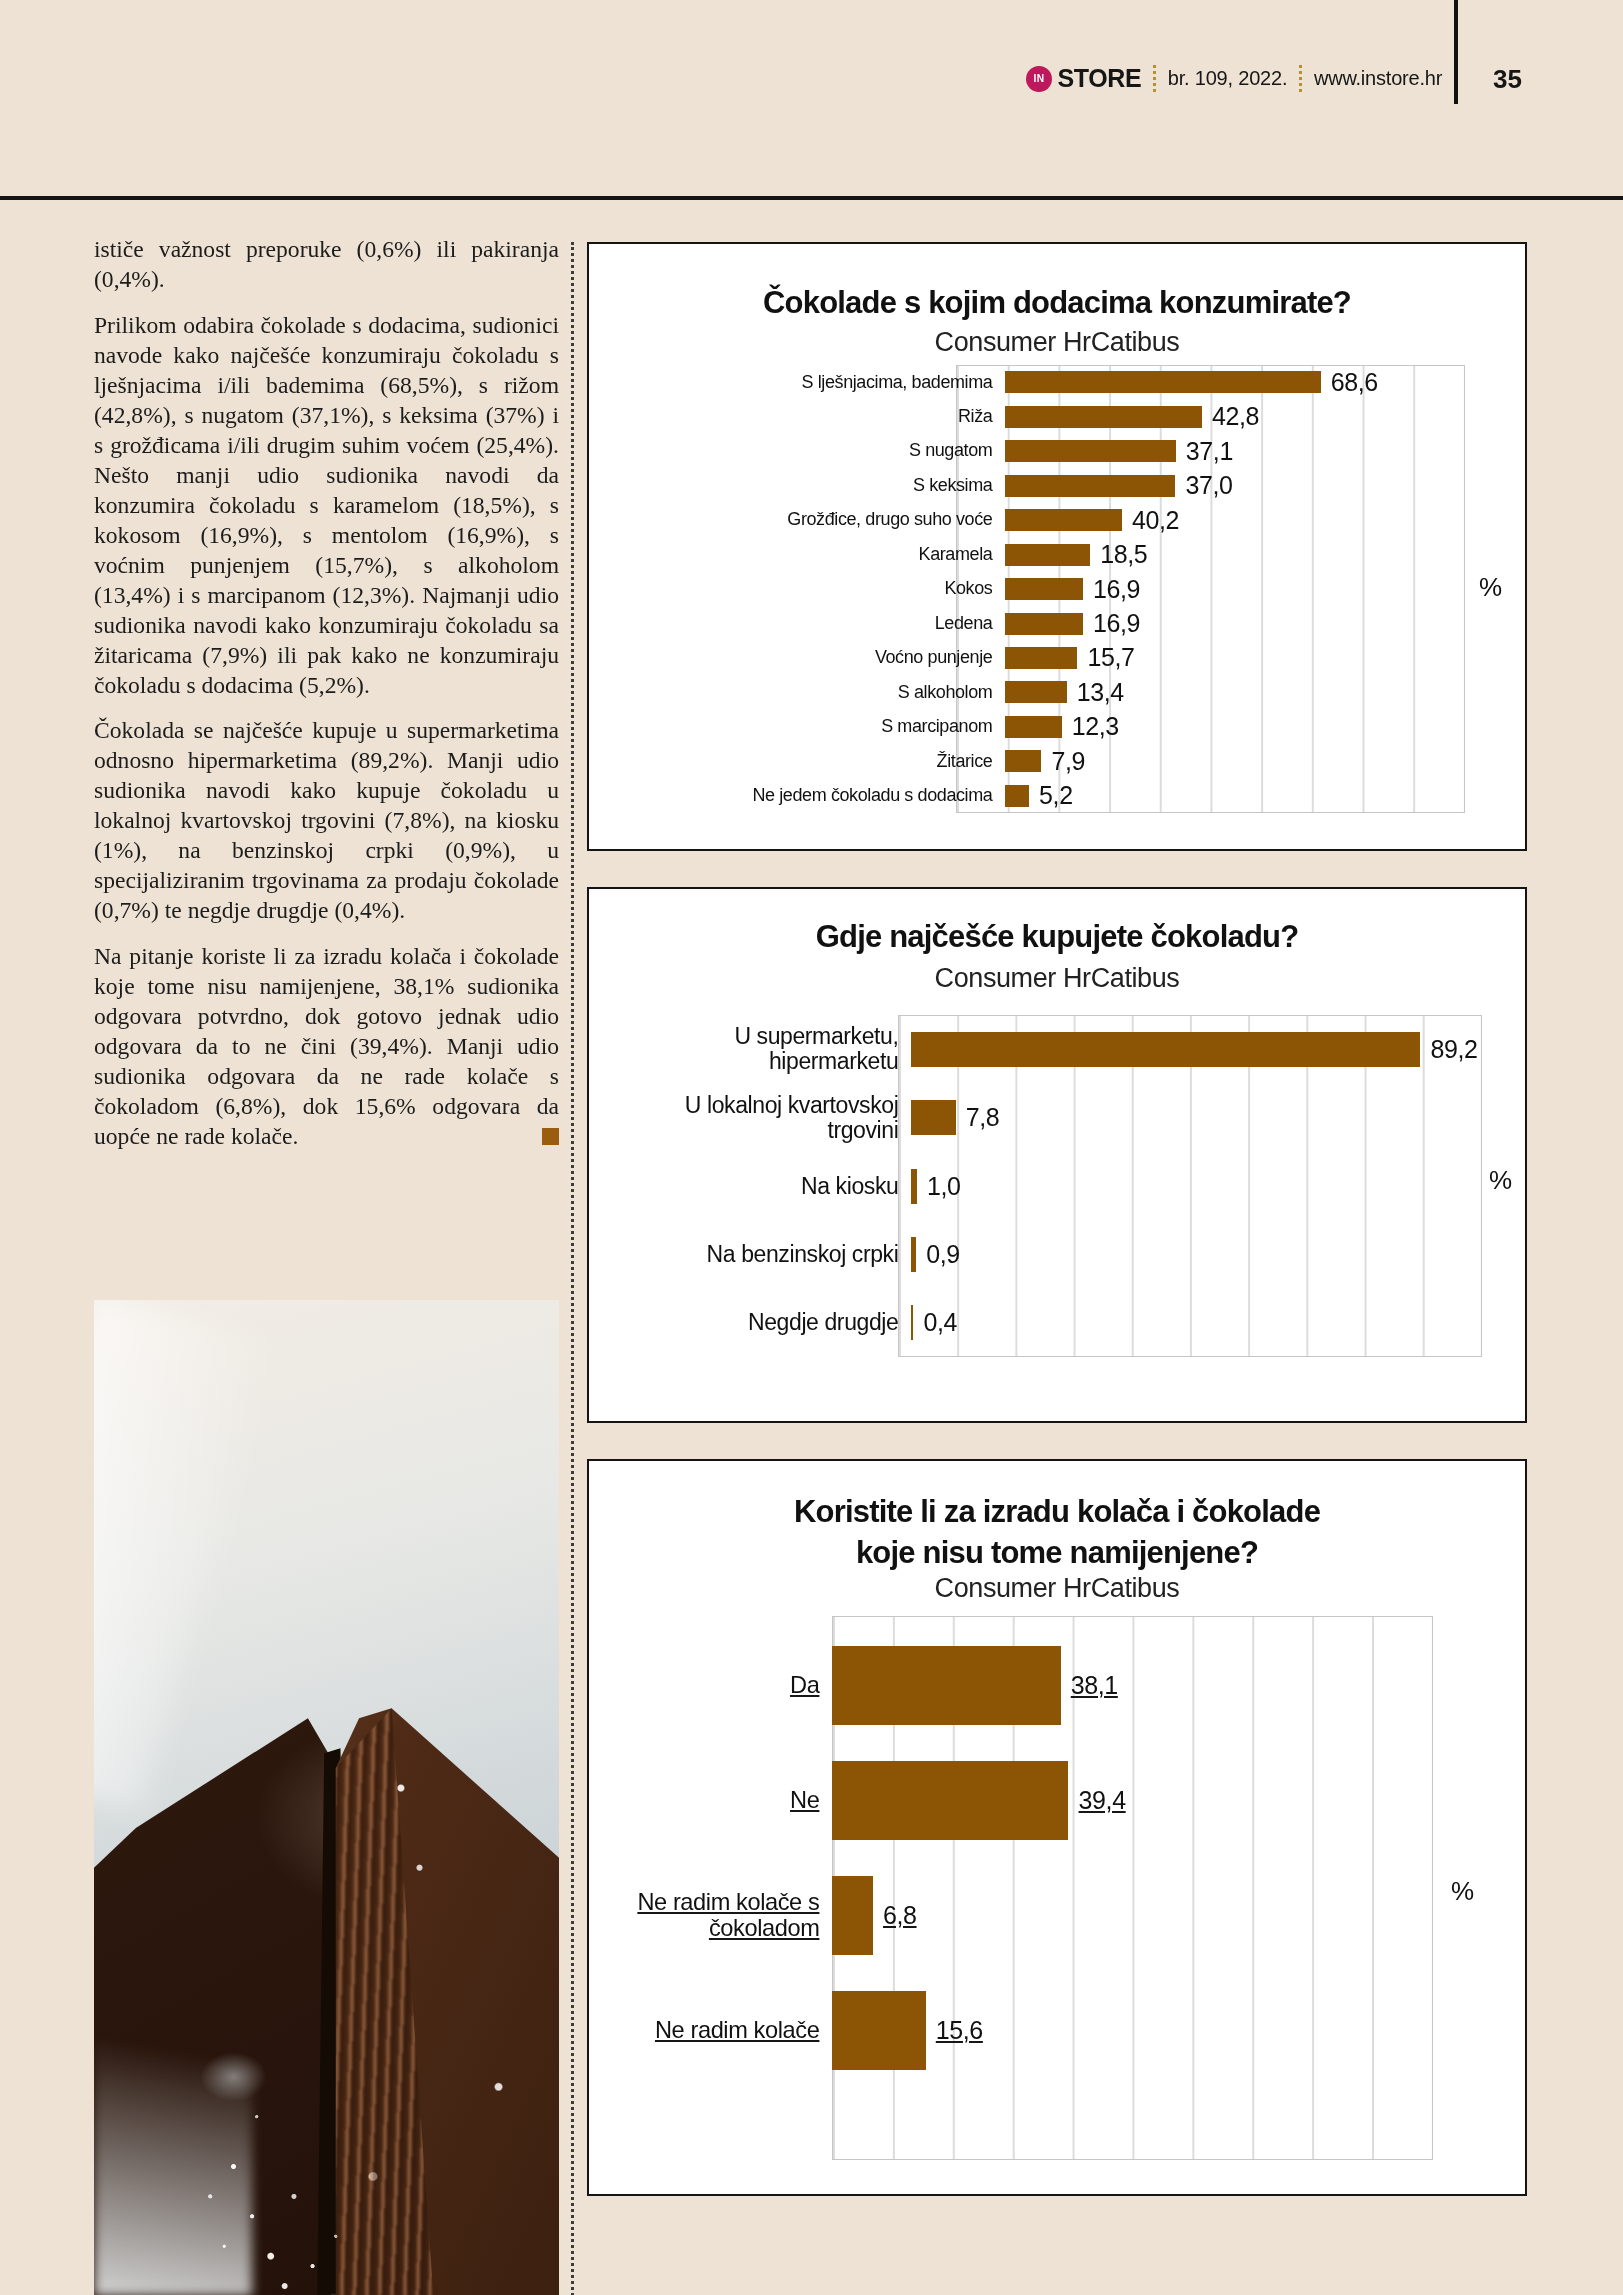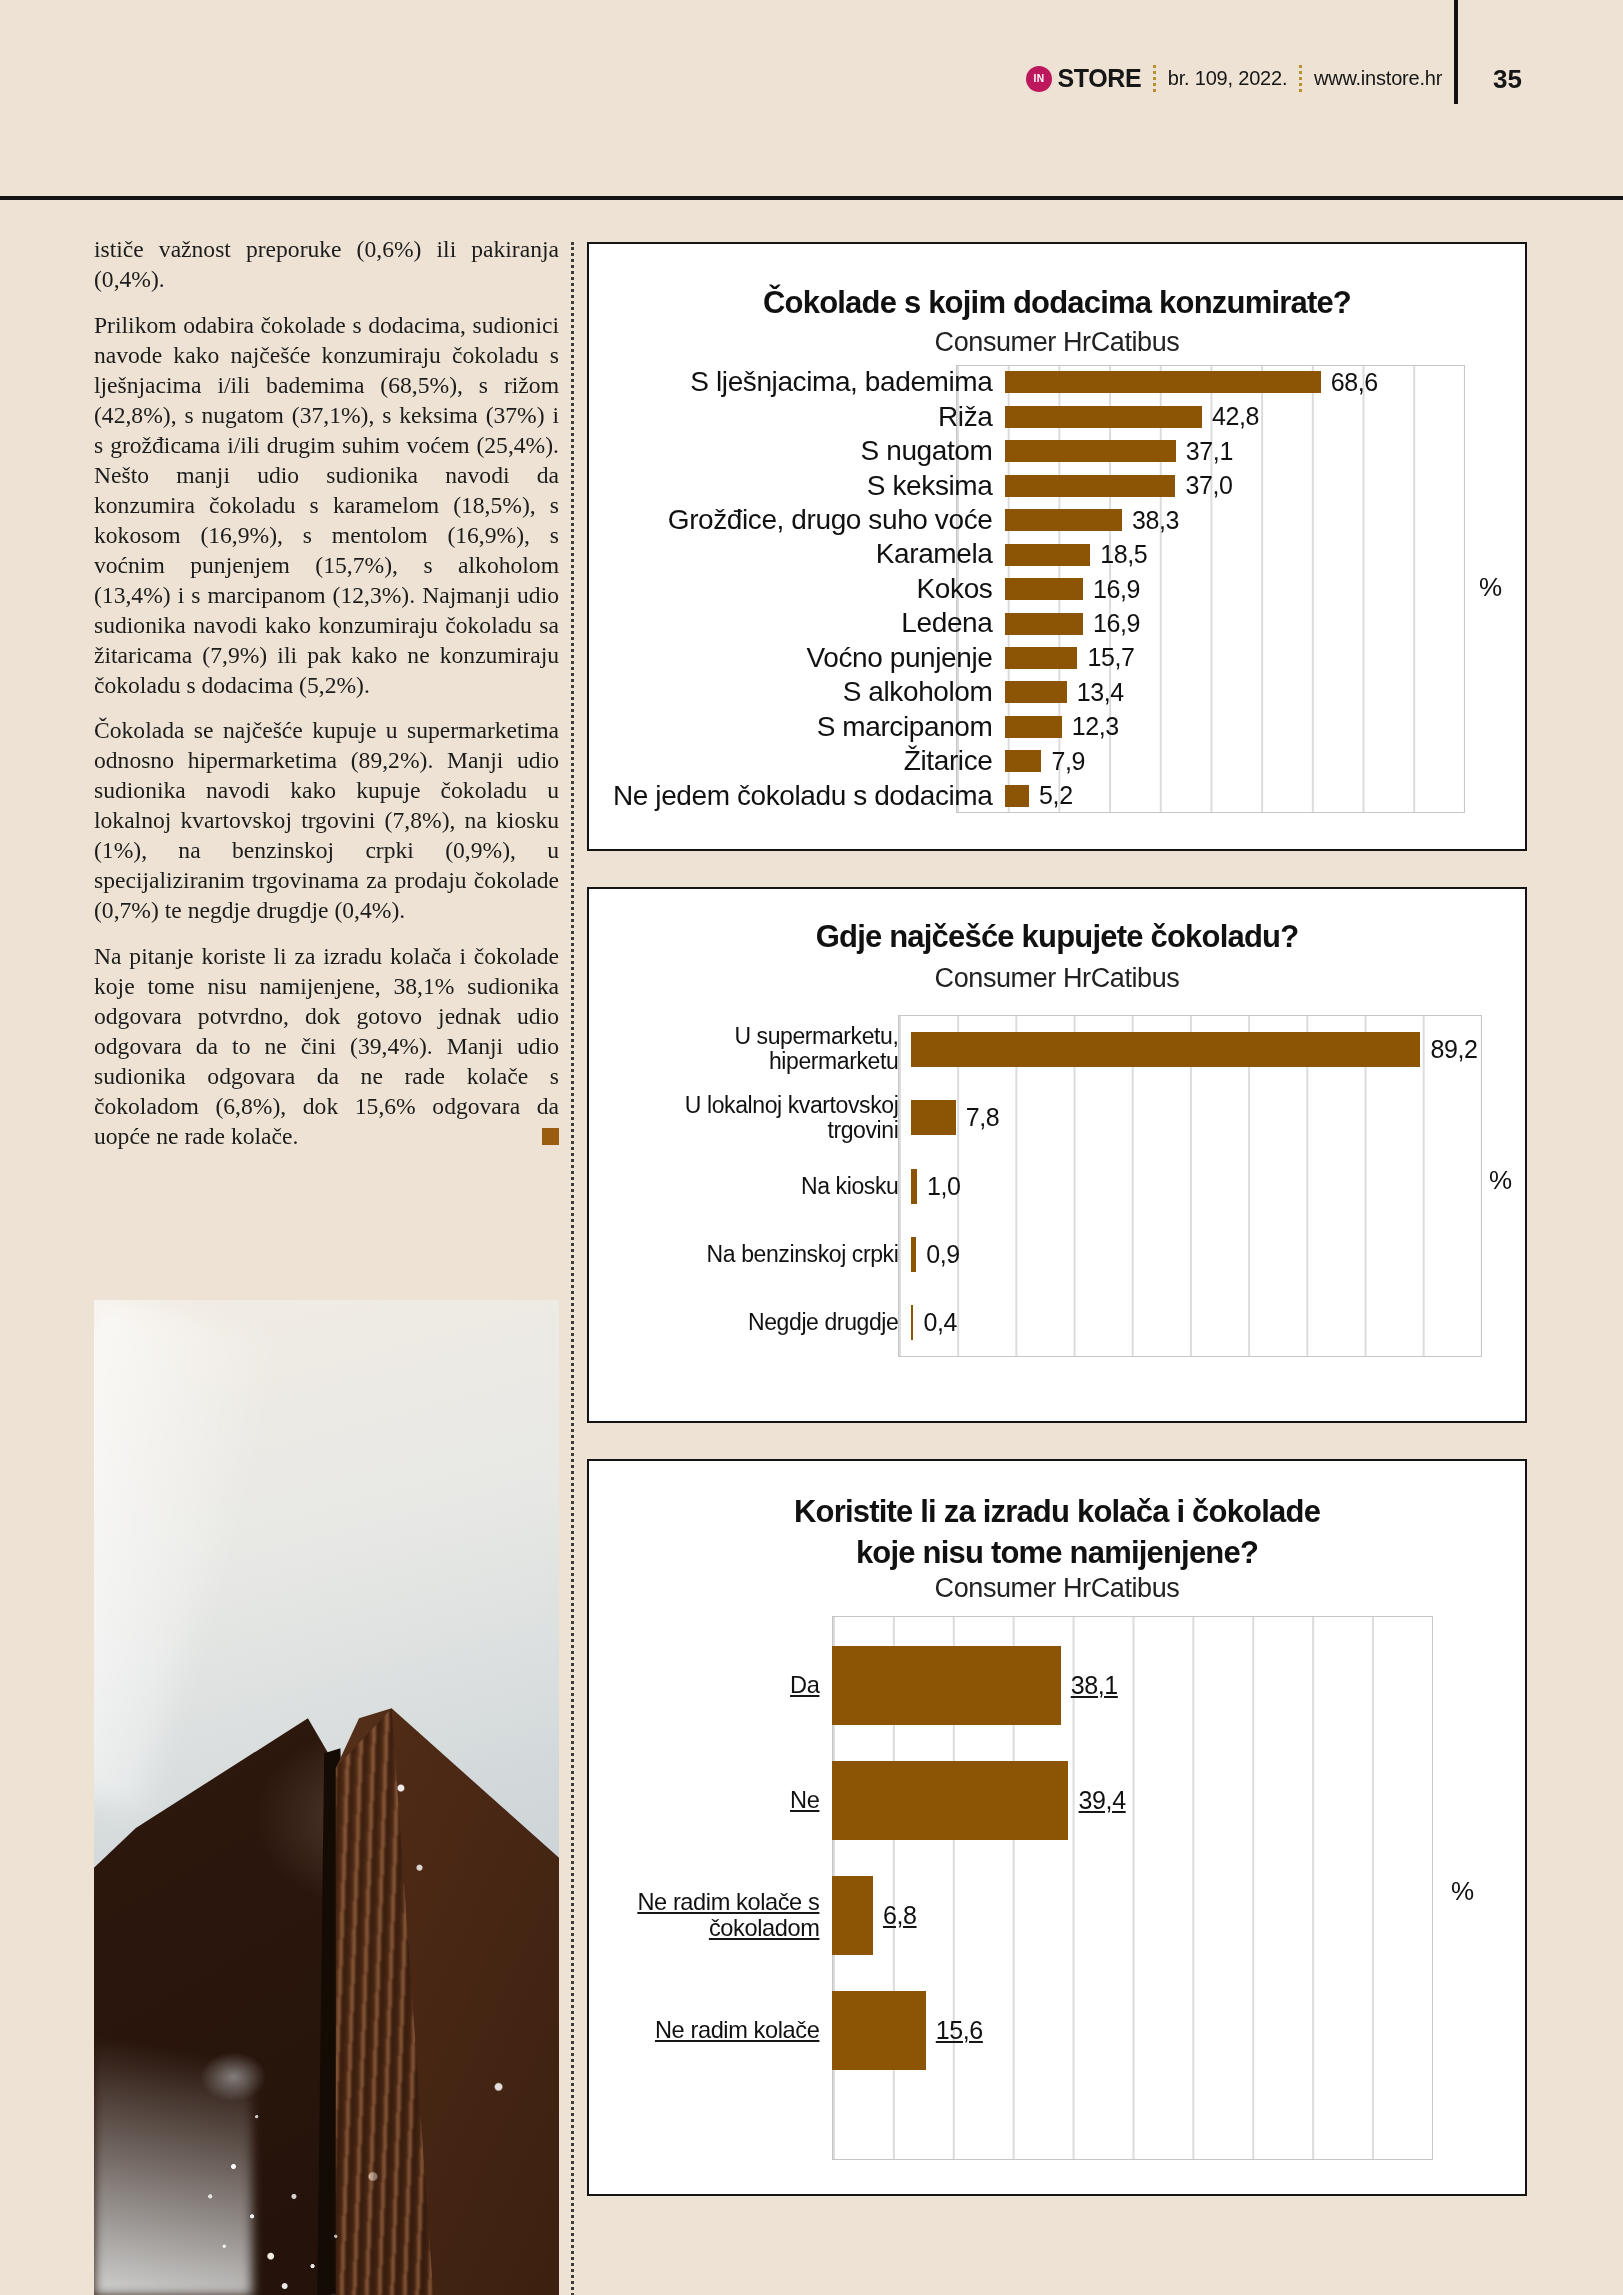--- a/index.html
+++ b/index.html
@@ -93,21 +93,21 @@
   .row-label{box-sizing:border-box; padding-right:12.6px; text-align:right;
     line-height:1.08; letter-spacing:-0.4px; color:#111;}
   .bar-zone{flex:1; display:flex; align-items:center; position:relative;}
   .bar{height:var(--bh,22px); background:var(--bar,#8c5506);}
   .bar-value{margin-left:10.2px; font-size:25px; letter-spacing:-0.4px; color:#111; white-space:nowrap;}
   .pct{position:absolute; font-size:26px; color:#111;}
 
   
   .c1 .chart-title{top:41px;} .c1 .chart-subtitle{top:83px;}
   .c1 .rows{top:121px; left:0; width:876px; height:448px;}
-  .c1 .row-label{width:416px; font-size:28px;}
+  .c1 .row-label{width:416px; font-size:18px;}
   .c1 .plot{top:121px; left:367px; width:509px; height:448px;}
   .c1 .bar{--bh:22px;}
   .c1 .pct{left:890px; top:328px;}
   
   .c2 .chart-title{top:30px;} .c2 .chart-subtitle{top:74px;}
   .c2 .rows{top:126px; left:0; width:893px; height:342px;}
   .c2 .row-label{width:322px; font-size:23px;padding-left:27px;}
   .c2 .plot{top:126px; left:309px; width:584px; height:342px;}
   .c2 .bar{--bh:35px;}
   .c2 .pct{left:900px; top:276px;}
@@ -189,21 +189,21 @@
           <div class="row-label">S keksima</div>
           <div class="bar-zone">
             <div class="bar" style="width: 37%;"></div>
             <div class="bar-value">37,0</div>
           </div>
         </div>
         <div class="row">
           <div class="row-label">Grožđice, drugo suho voće</div>
           <div class="bar-zone">
             <div class="bar" style="width: 25.4%;"></div>
-            <div class="bar-value">38,3</div>
+            <div class="bar-value">40,2</div>
           </div>
         </div>
         <div class="row">
           <div class="row-label">Karamela</div>
           <div class="bar-zone">
             <div class="bar" style="width: 18.5%;"></div>
             <div class="bar-value">18,5</div>
           </div>
         </div>
         <div class="row">

